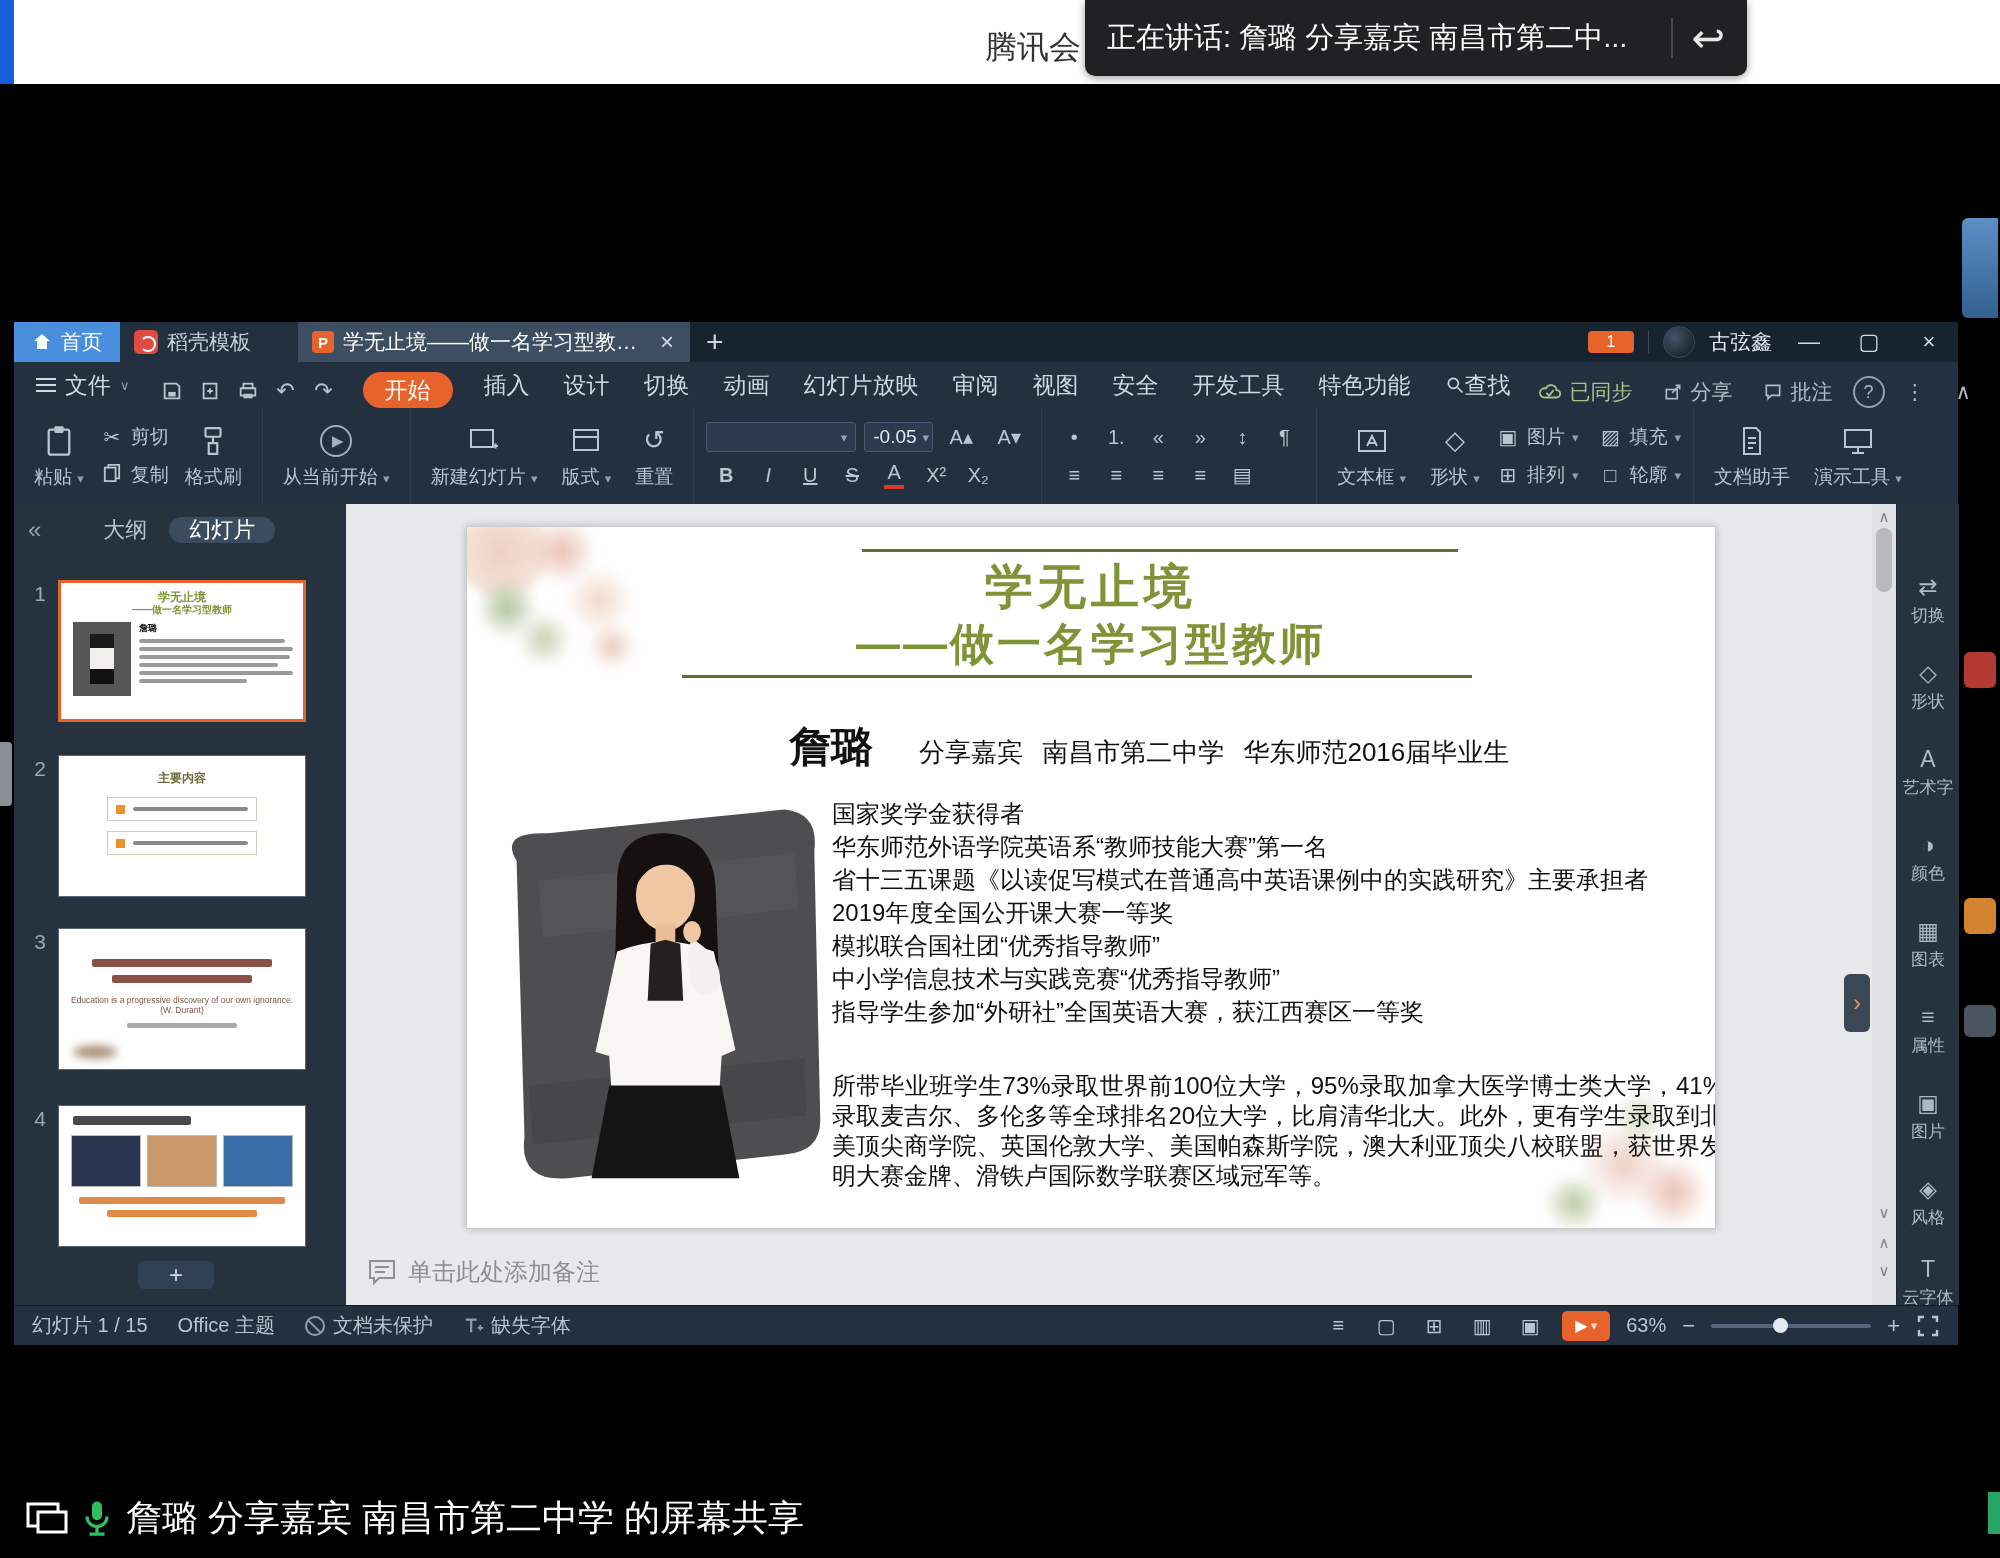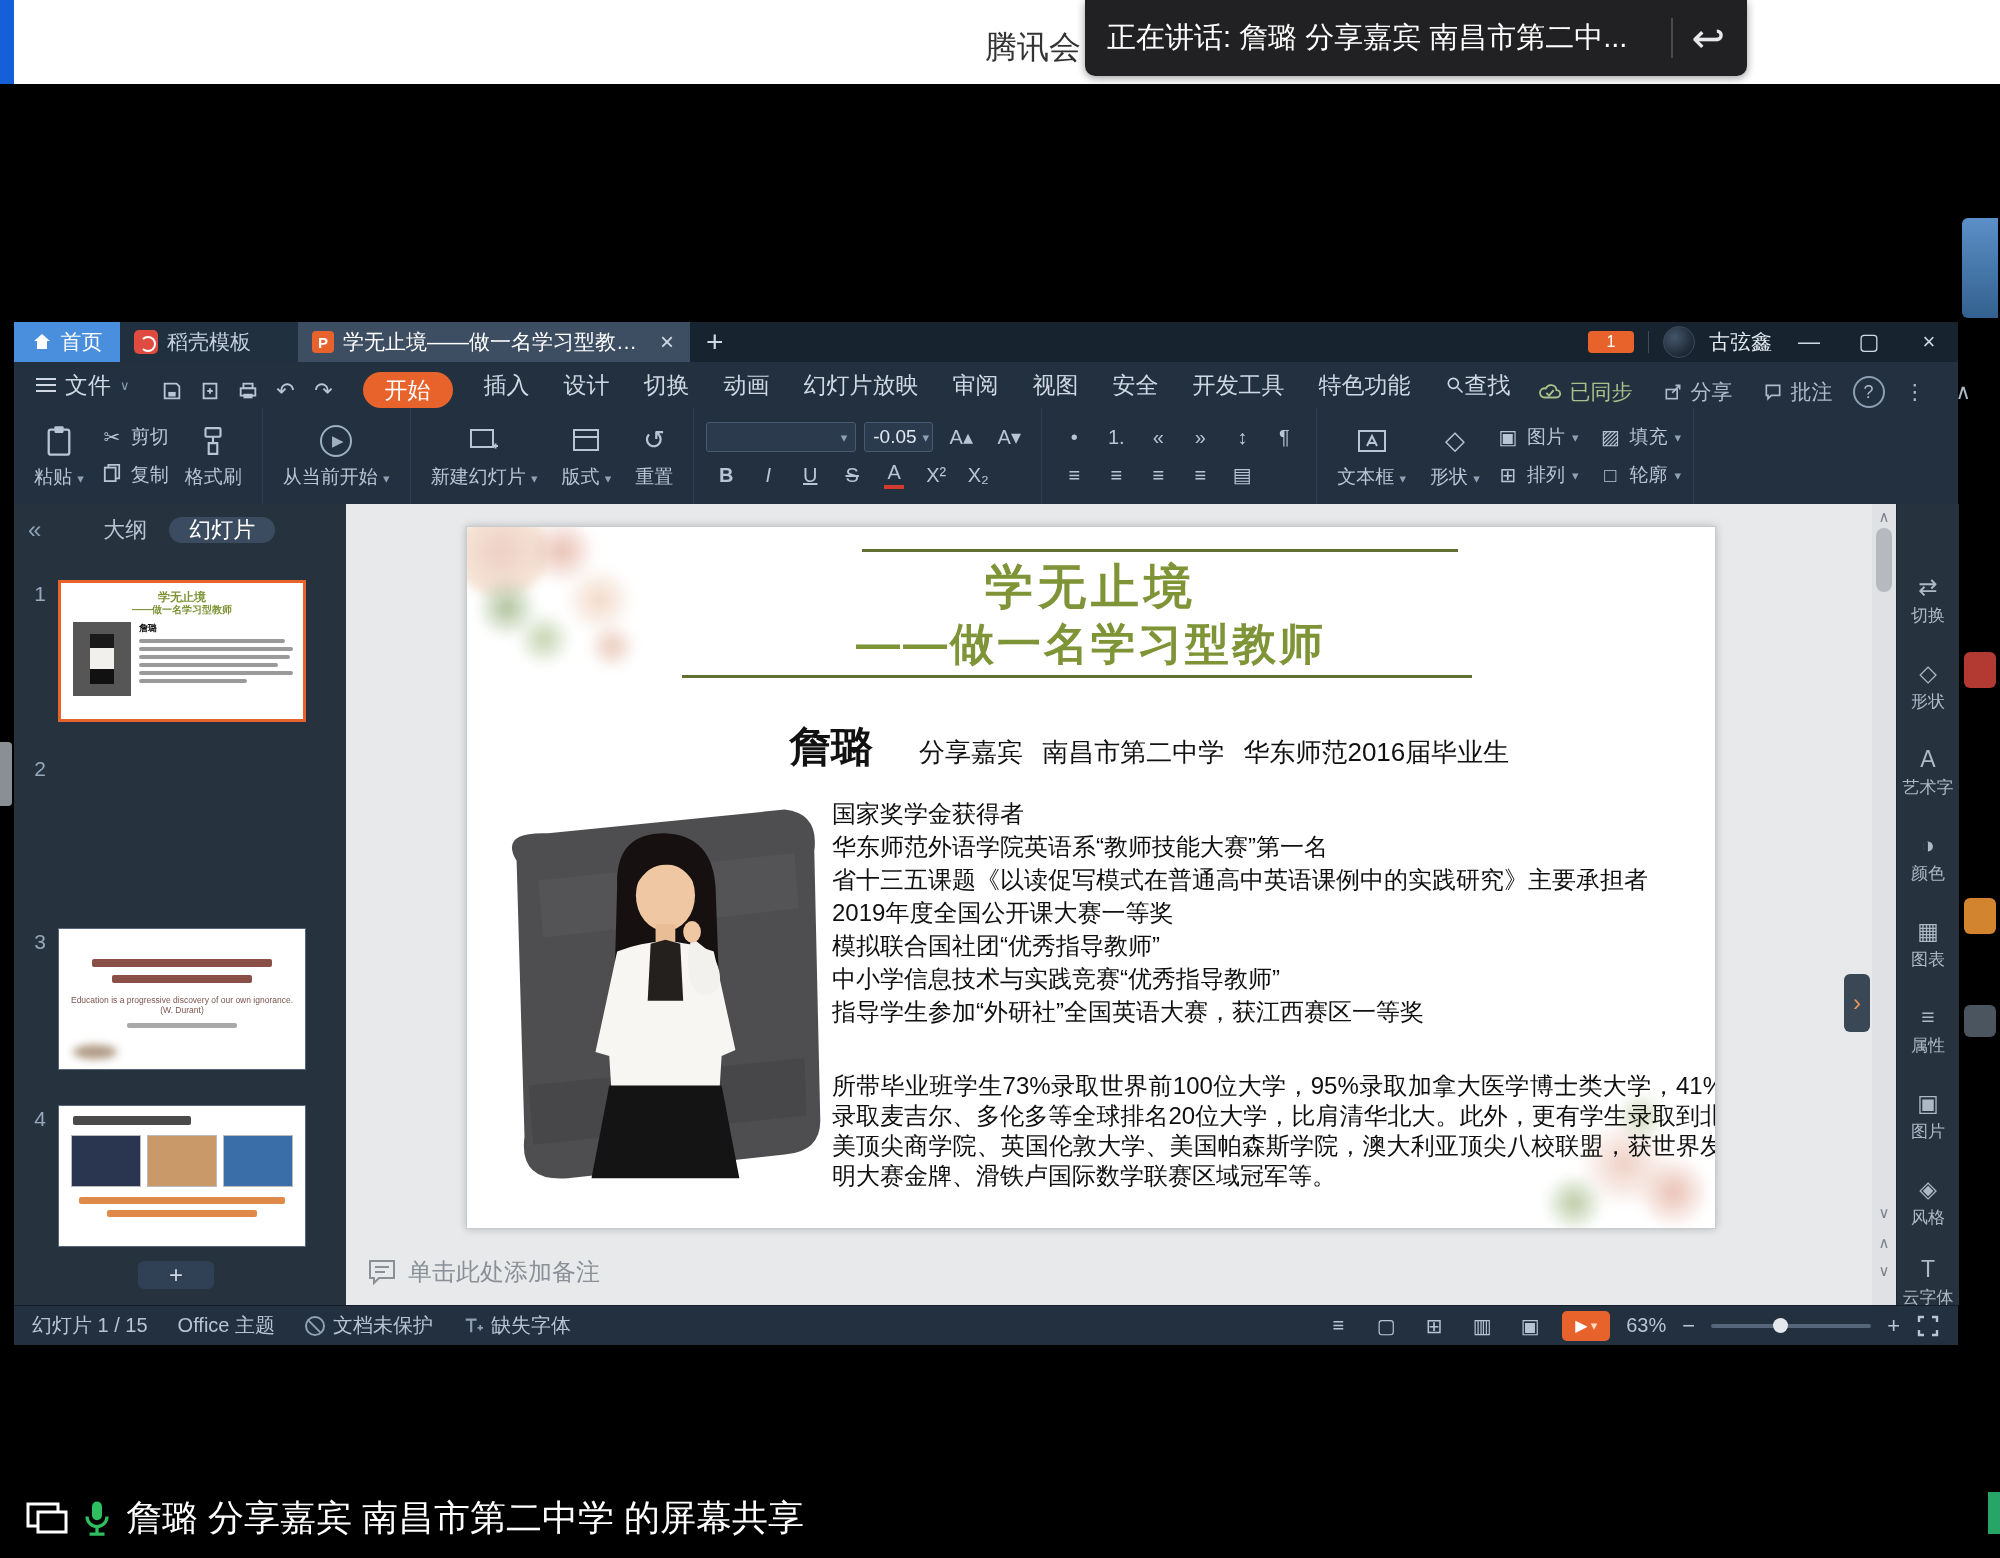--- a/index.html
+++ b/index.html
@@ -433,20 +433,40 @@
           <span class="cr">▾</span>
         </div>
         <div class="rsmall">
           <span class="sic">□</span>
           <span>轮廓</span>
           <span class="cr">▾</span>
         </div>
       </div>
     </div>
 
+    <div class="rg" style="border-right:none;">
+      <div class="rbig">
+        <span class="ric">
+          <svg width="24" height="30" viewBox="0 0 24 30">
+              <path d="M4 2 H16 L20 6 V28 H4 Z" fill="none" stroke="#b9c5d3" stroke-width="2"></path>
+              <path d="M8 12 H16 M8 17 H16 M8 22 H13" stroke="#b9c5d3" stroke-width="2"></path>
+            </svg>
+        </span>
+        <span>文档助手</span>
+      </div>
+      <div class="rbig">
+        <span class="ric">
+          <svg width="30" height="28" viewBox="0 0 30 28">
+              <rect x="2" y="3" width="26" height="17" fill="none" stroke="#b9c5d3" stroke-width="2"></rect>
+              <path d="M15 20 V25 M9 26 H21" stroke="#b9c5d3" stroke-width="2"></path>
+            </svg>
+        </span>
+        <span><span>演示工具</span> <span class="cr">▾</span></span>
+      </div>
+    </div>
   </div>
 
   <div class="bodyrow">
 
     <div class="lpanel">
       <div class="phead">
         <span class="pcollapse">«</span>
         <span class="ptab-outline">大纲</span>
         <span class="ptab-slides">幻灯片</span>
       </div>
@@ -466,20 +486,31 @@
                 <div class="tline" style="width:90%;"></div>
               <div class="tline" style="width:100%;"></div>
                 <div class="tline" style="width:70%;"></div>
             </div>
           </div>
         </div>
       </div>
 
       <div class="trow" style="top:251px;">
         <div class="tnum">2</div>
+        <div class="thumb">
+          <div class="t2-title">主要内容</div>
+          <div class="t2-box">
+              <span class="t2-bullet"></span>
+              <span class="t2-line"></span>
+            </div>
+          <div class="t2-box">
+              <span class="t2-bullet"></span>
+              <span class="t2-line"></span>
+            </div>
+        </div>
       </div>
 
       <div class="trow" style="top:424px;">
         <div class="tnum">3</div>
         <div class="thumb">
           <div class="t3-l1"></div>
             <div class="t3-l2"></div>
           <div class="t3-quote">Education is a progressive discovery of our own ignorance. (W. Durant)</div>
           <div class="t3-l3"></div>
           <div class="t3-twig"></div>

